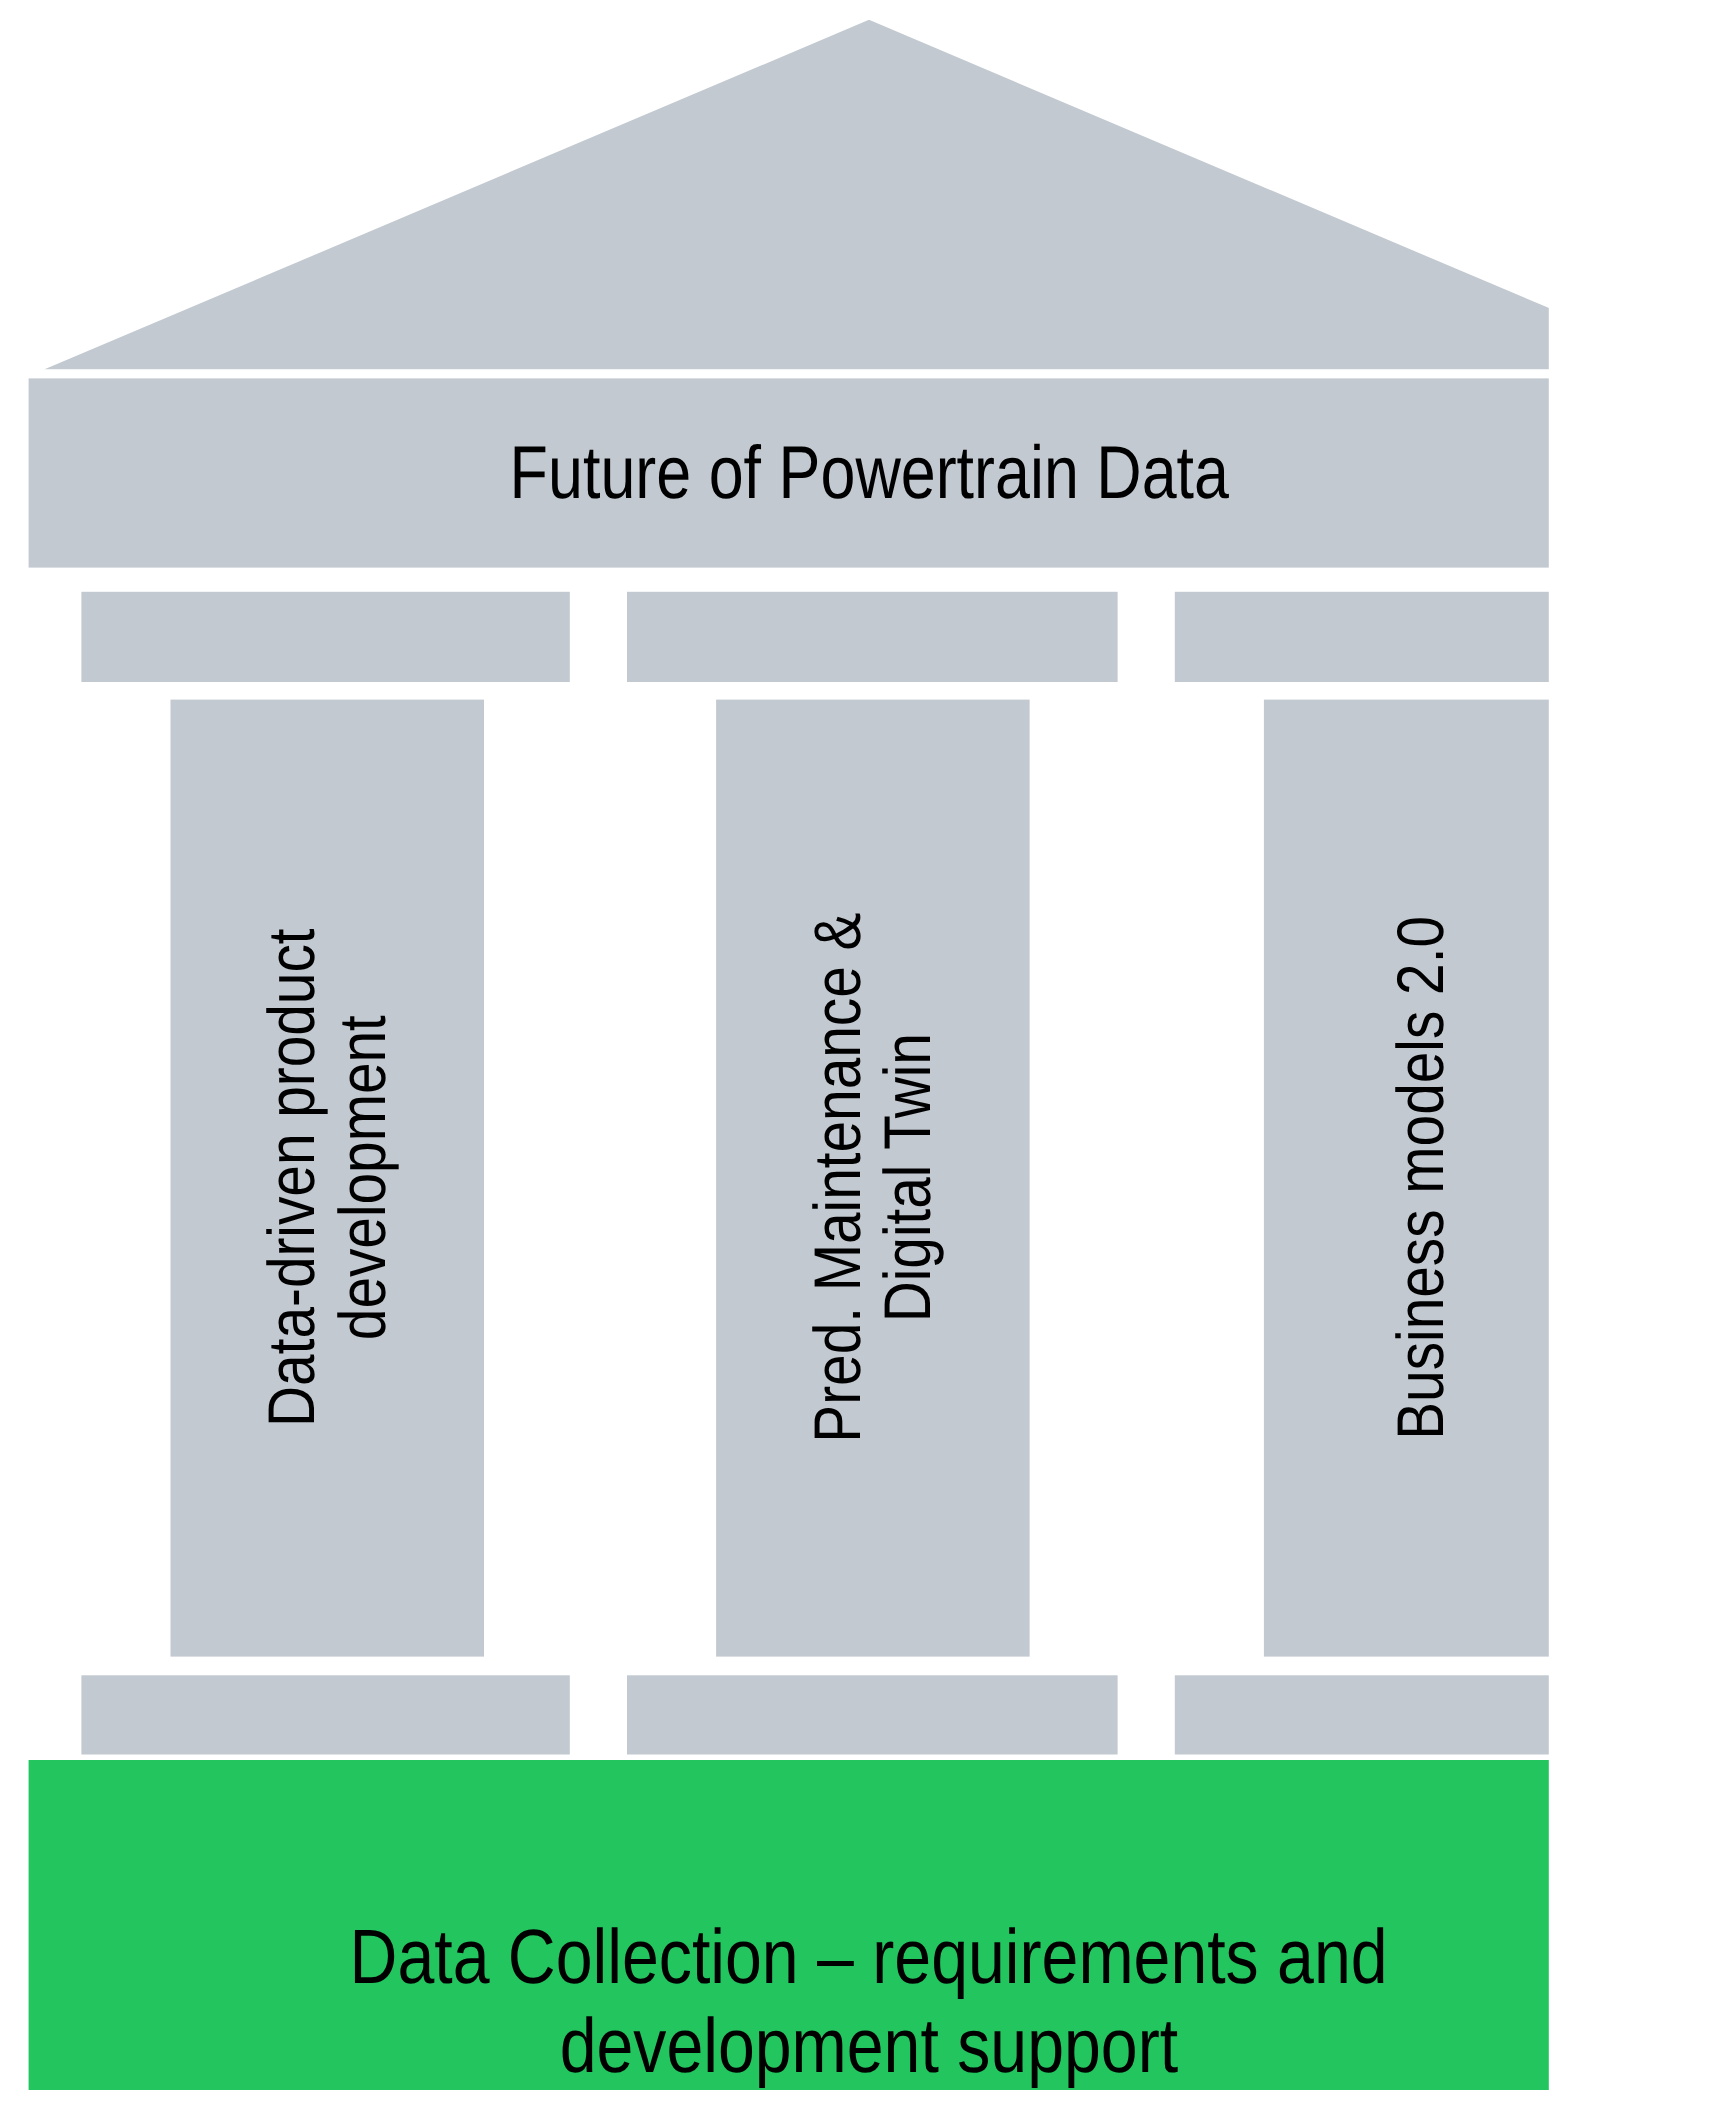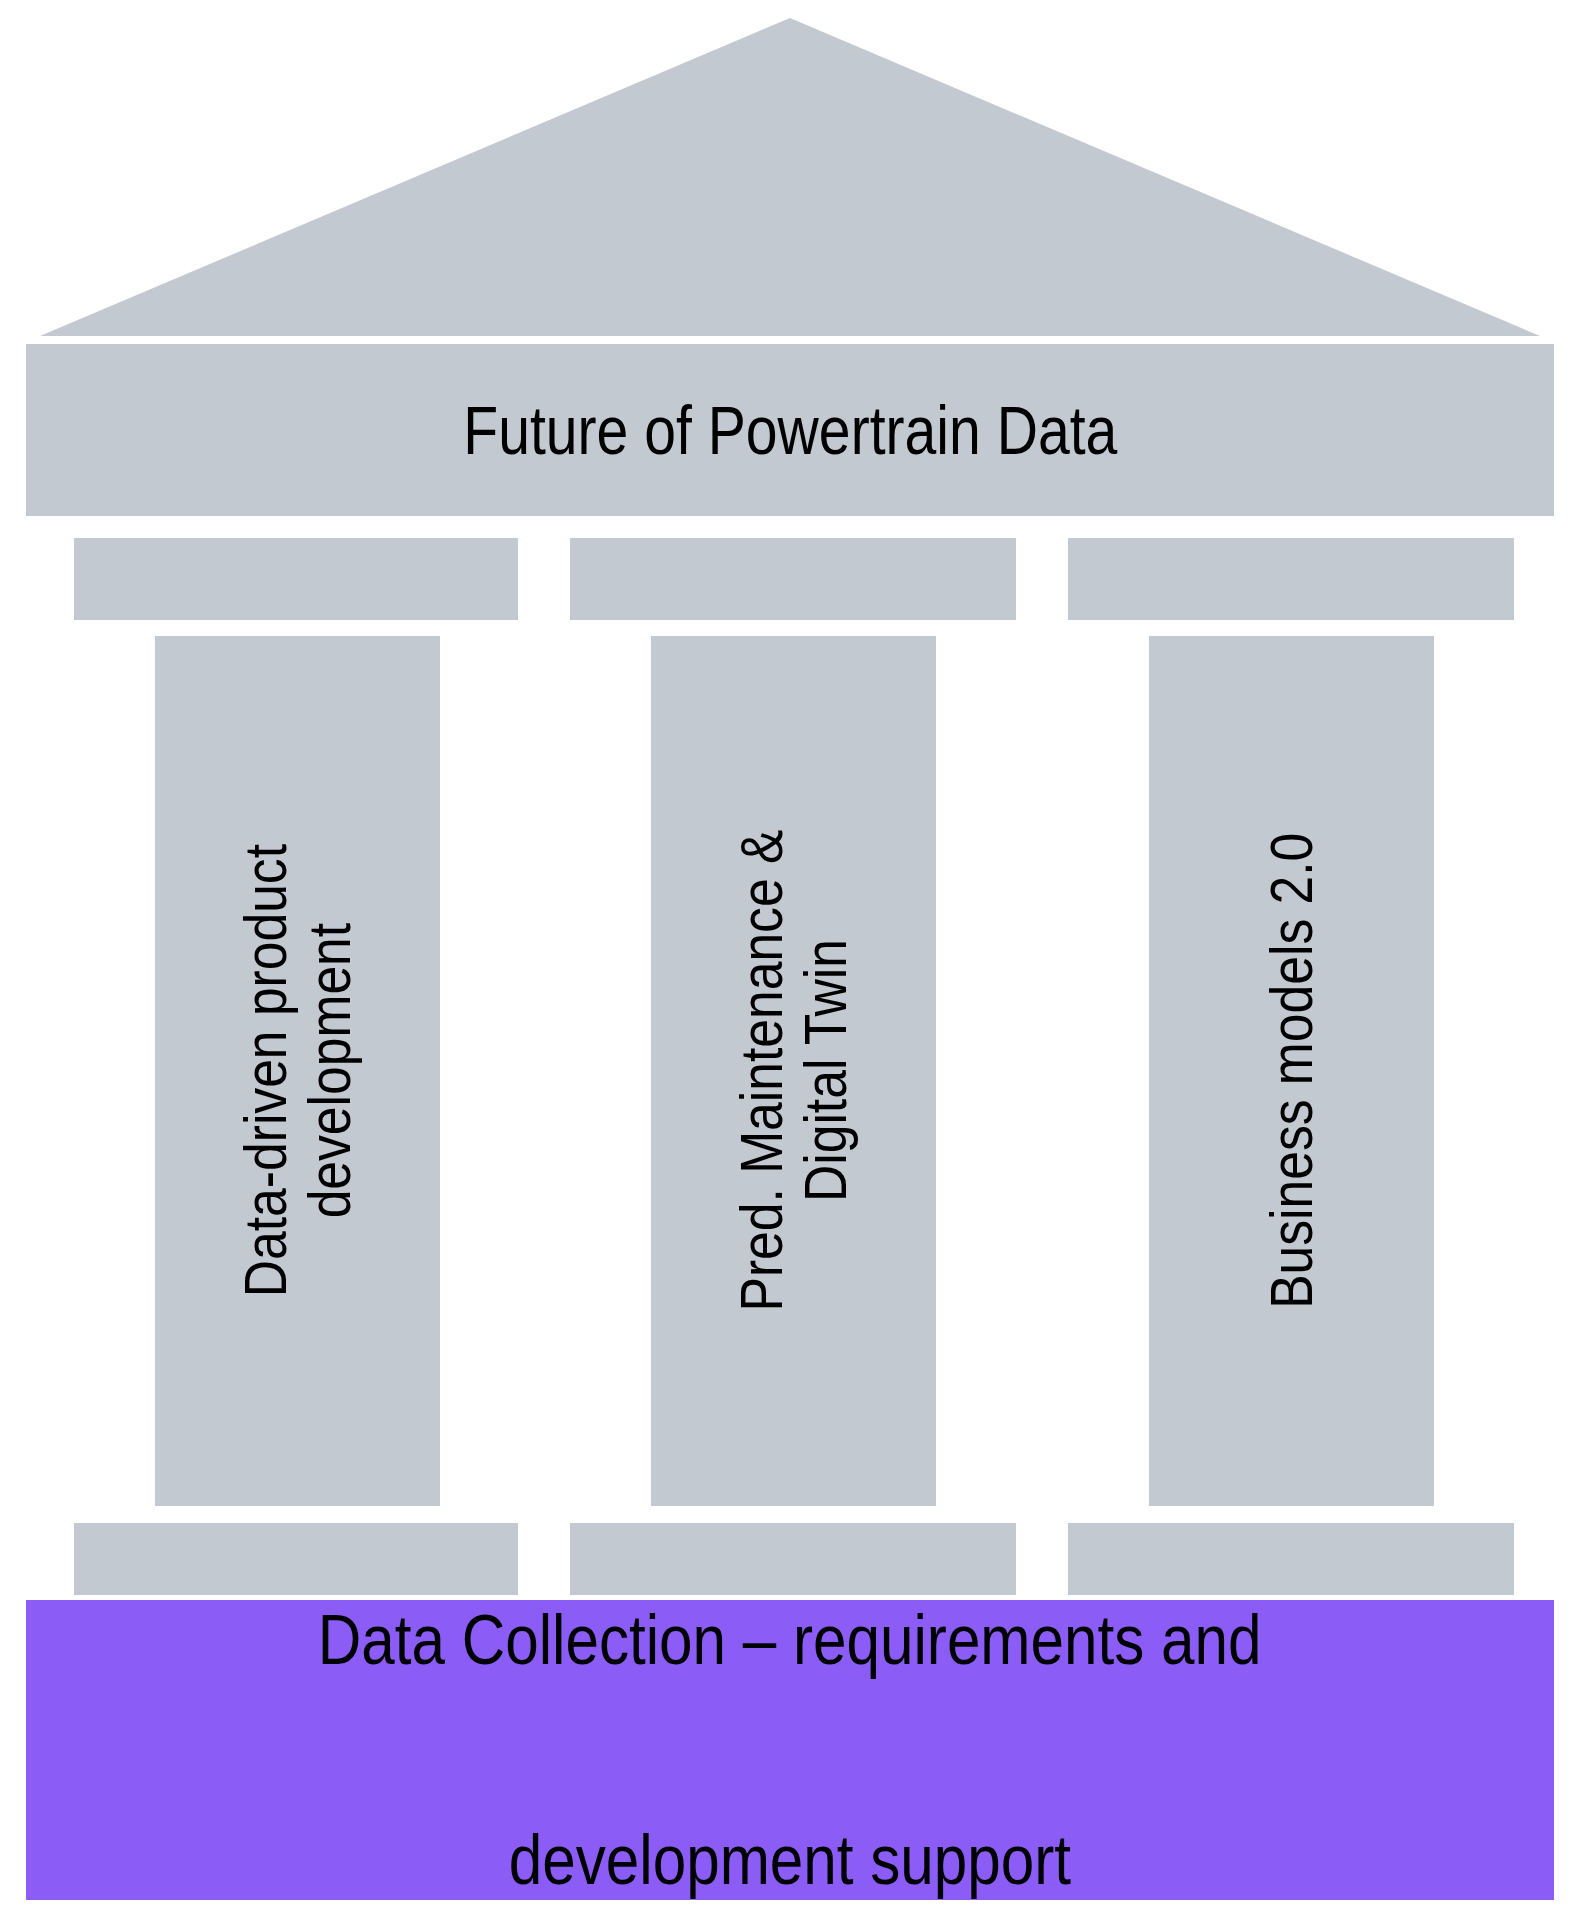--- a/index.html
+++ b/index.html
@@ -5,21 +5,21 @@
   html, body {
     margin: 0;
     padding: 0;
     background: #ffffff;
   }
   body {
     font-family: "Liberation Sans", sans-serif;
   }
   #temple {
     position: relative;
-    width: 1576px;
+    width: 1408px;
     height: 1925px;
     background: #ffffff;
     overflow: hidden;
   }
 
   
   .pediment {
     position: absolute;
     left: 40px;
     top: 18px;
@@ -89,25 +89,25 @@
     transform: scaleX(0.86);
   }
 
   
   .stylobate {
     position: absolute;
     left: 26px;
     top: 1600px;
     width: 1528px;
     height: 300px;
-    background: #8b5cf6;
+    background: #22c55e;
     display: flex;
     flex-direction: column;
     align-items: center;
-    justify-content: space-between;
+    justify-content: flex-end;
   }
   .stylobate-line {
     font-size: 70px;
     line-height: 1.15;
     color: #000000;
     white-space: nowrap;
     transform: scaleX(0.86);
   }
 </style>
 </head>

